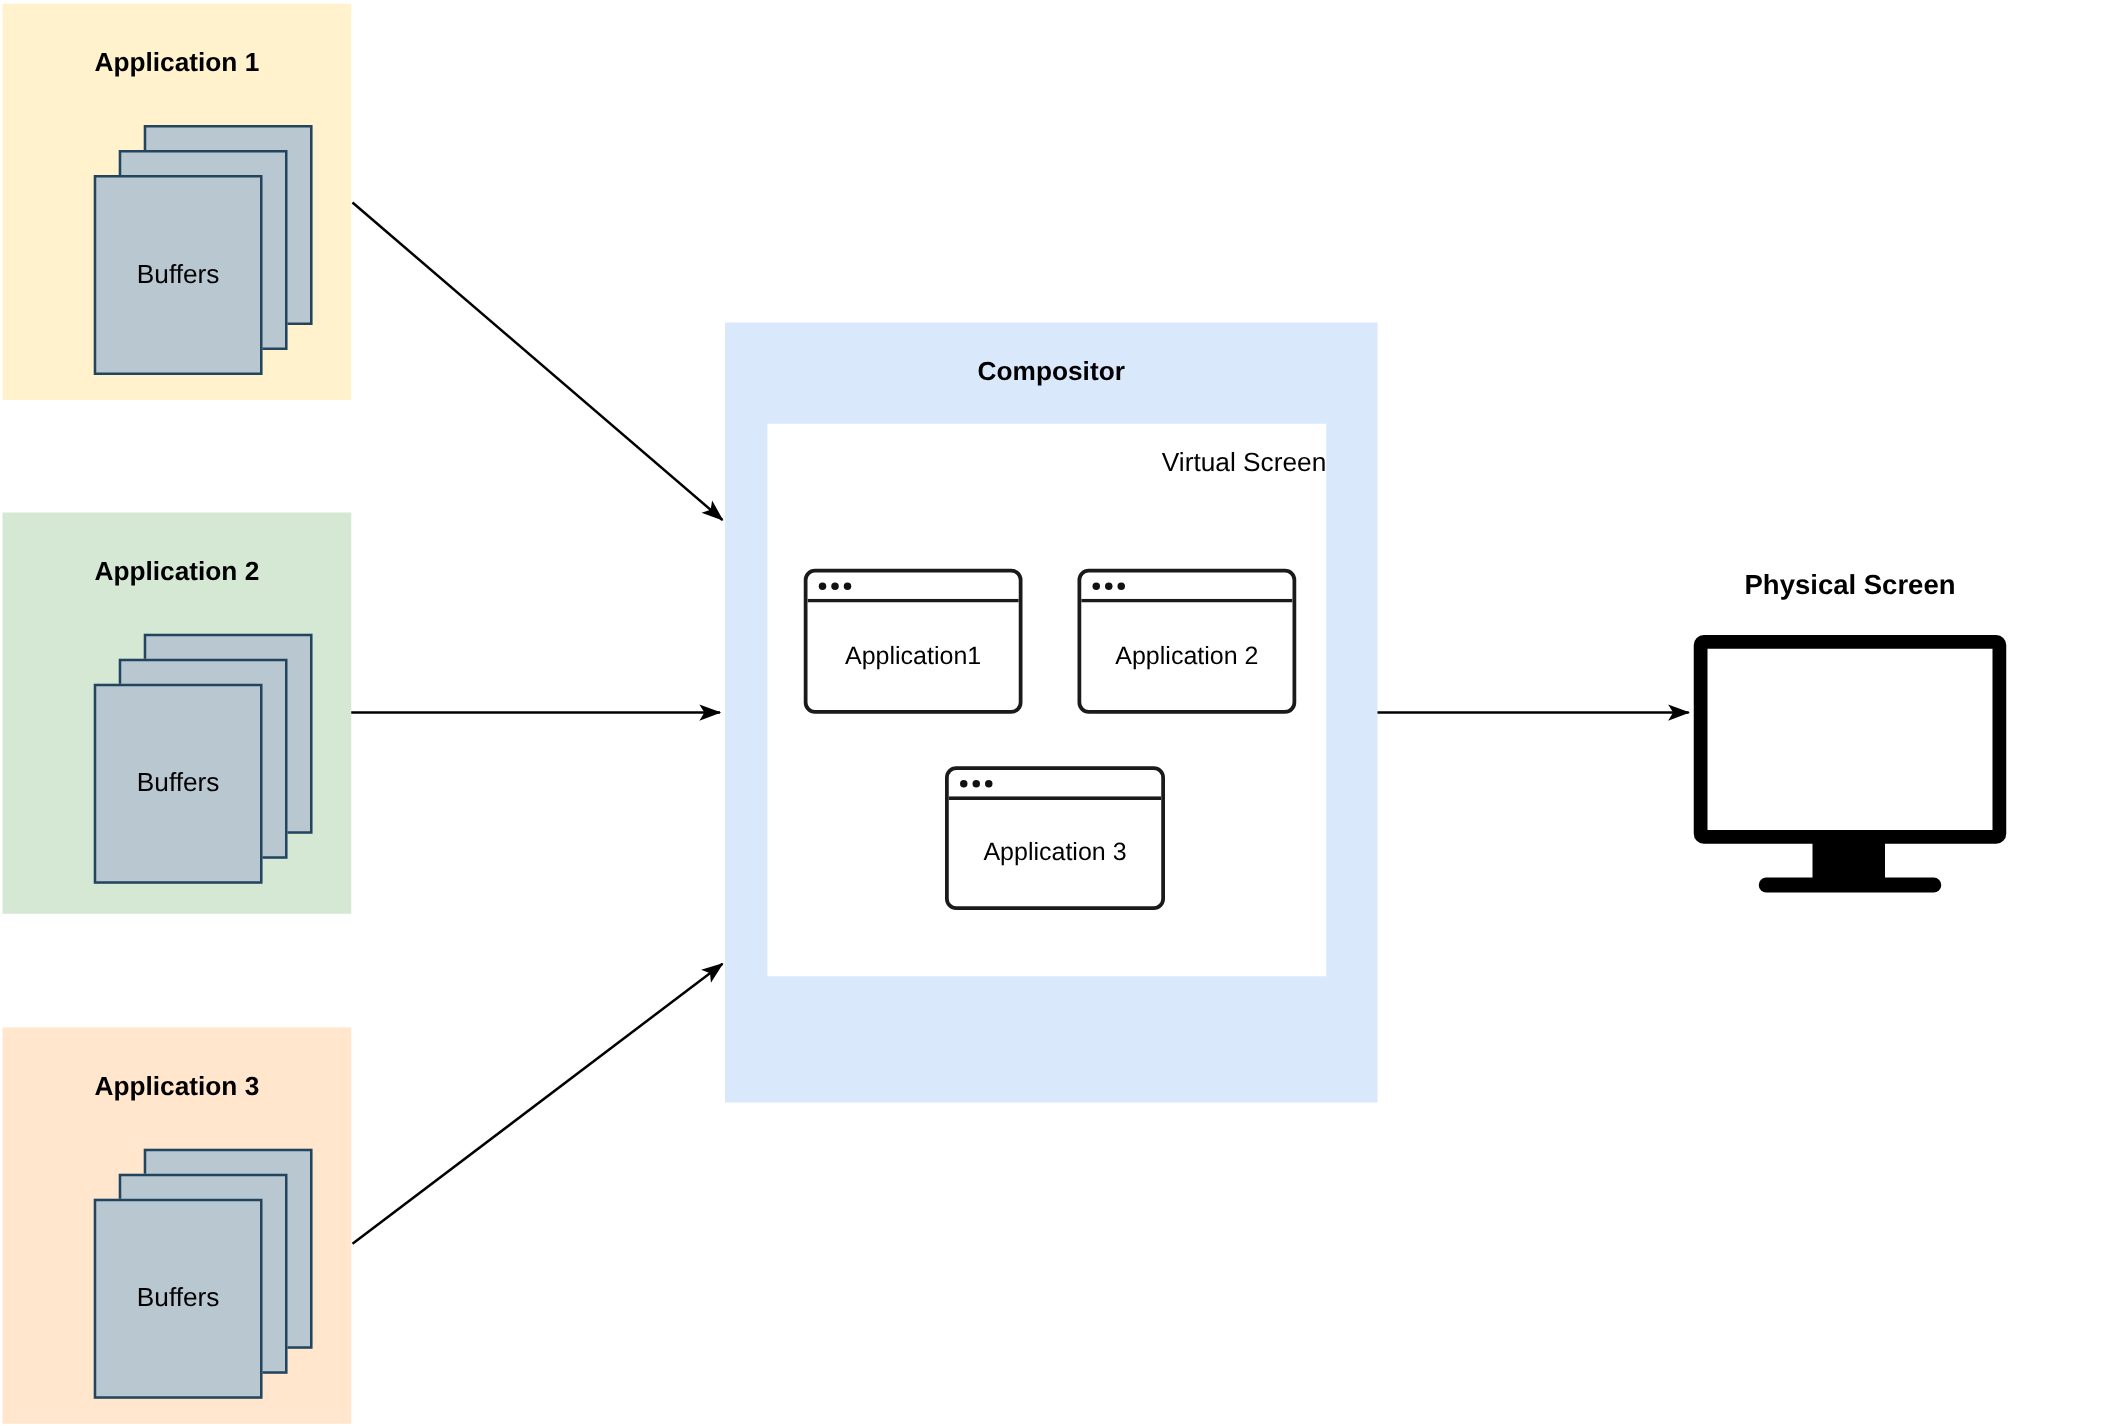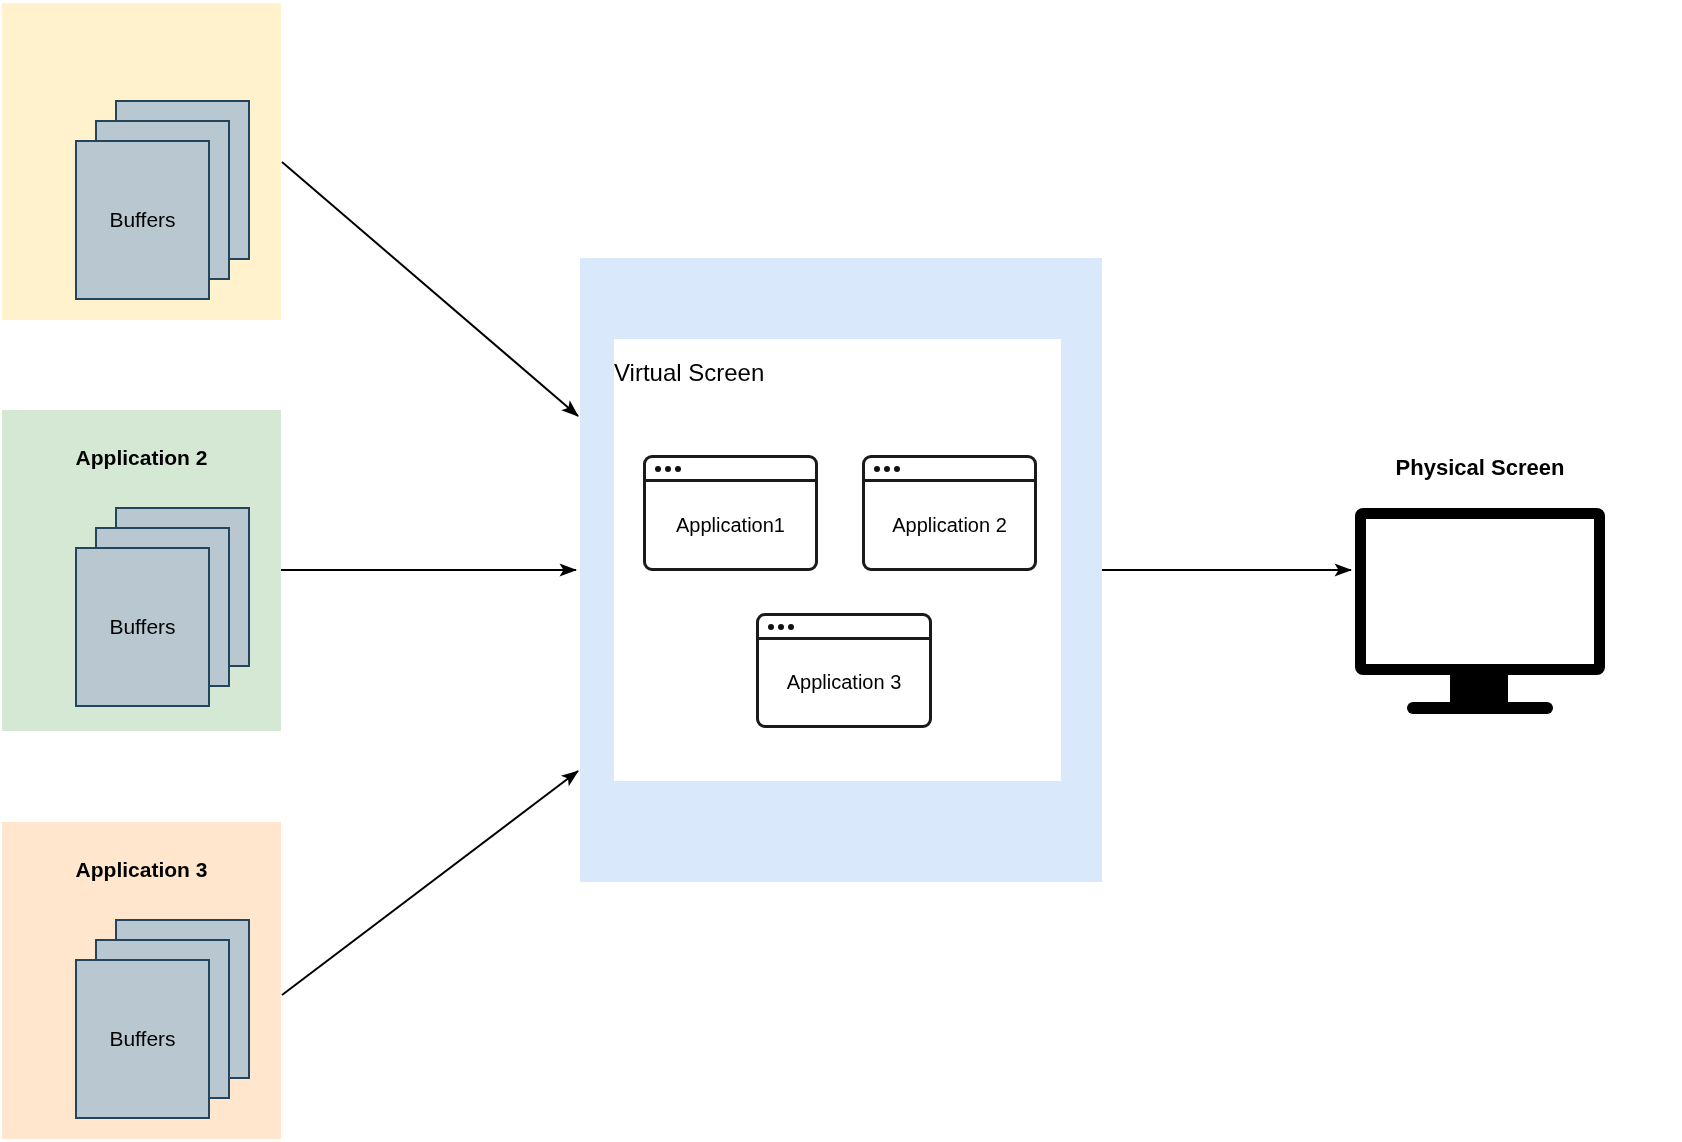--- a/index.html
+++ b/index.html
@@ -29,21 +29,21 @@
   .buffer-back{left:79px;top:97px;}
   .buffer-mid{left:59px;top:117px;}
   .buffer-front{left:39px;top:137px;display:flex;align-items:center;justify-content:center;
                 font-size:21px;}
 
   
   .compositor{position:absolute;left:580px;top:258px;width:522px;height:624px;
               background:var(--compositor-bg);}
   .compositor-title{display:block;text-align:center;padding-top:28px;font-size:21px;font-weight:bold;}
   .virtual-screen{position:absolute;left:34px;top:81px;width:447px;height:442px;background:#ffffff;}
-  .vs-title{display:block;text-align:left;padding-top:20px;font-size:24px;}
+  .vs-title{display:block;text-align:right;padding-top:20px;font-size:21px;}
 
   
   .win{position:absolute;background:#fff;border:3px solid var(--window-border);border-radius:9px;
        display:flex;flex-direction:column;}
   .win-titlebar{height:24px;border-bottom:3px solid var(--window-border);display:flex;
                 align-items:center;padding-left:9px;border-radius:6px 6px 0 0;}
   .dot{width:6px;height:6px;border-radius:50%;background:#111;margin-right:4px;}
   .win-body{flex:1;display:flex;align-items:center;justify-content:center;font-size:20px;}
   #win1{left:29px;top:116px;width:175px;height:116px;justify-content:space-between;}
   #win2{left:248px;top:116px;width:175px;height:116px;}
@@ -61,20 +61,21 @@
   
   svg.arrows{position:absolute;left:0;top:0;width:1682px;height:1142px;pointer-events:none;}
   svg.arrows line{stroke:var(--arrow);stroke-width:2;}
 </style>
 </head>
 <body>
 
 <div class="canvas">
 
   <div class="app-box" id="app1">
+    <span class="app-title">Application 1</span>
     <div class="buffer-sq buffer-back"></div>
     <div class="buffer-sq buffer-mid"></div>
     <div class="buffer-sq buffer-front">
       <span>Buffers</span>
     </div>
   </div>
 
   <div class="app-box" id="app2">
     <span class="app-title">Application 2</span>
     <div class="buffer-sq buffer-back"></div>
@@ -87,20 +88,21 @@
   <div class="app-box" id="app3">
     <span class="app-title">Application 3</span>
     <div class="buffer-sq buffer-back"></div>
     <div class="buffer-sq buffer-mid"></div>
     <div class="buffer-sq buffer-front">
       <span>Buffers</span>
     </div>
   </div>
 
   <div class="compositor">
+    <span class="compositor-title">Compositor</span>
     <div class="virtual-screen">
       <span class="vs-title">Virtual Screen</span>
 
       <div class="win" id="win1">
         <div class="win-titlebar">
           <span class="dot"></span>
           <span class="dot"></span>
           <span class="dot"></span>
         </div>
         <div class="win-body">Application1</div>

